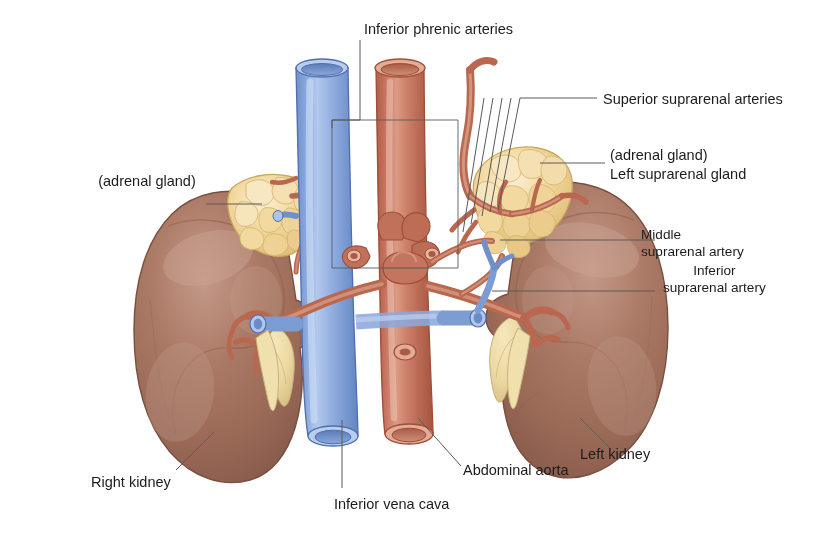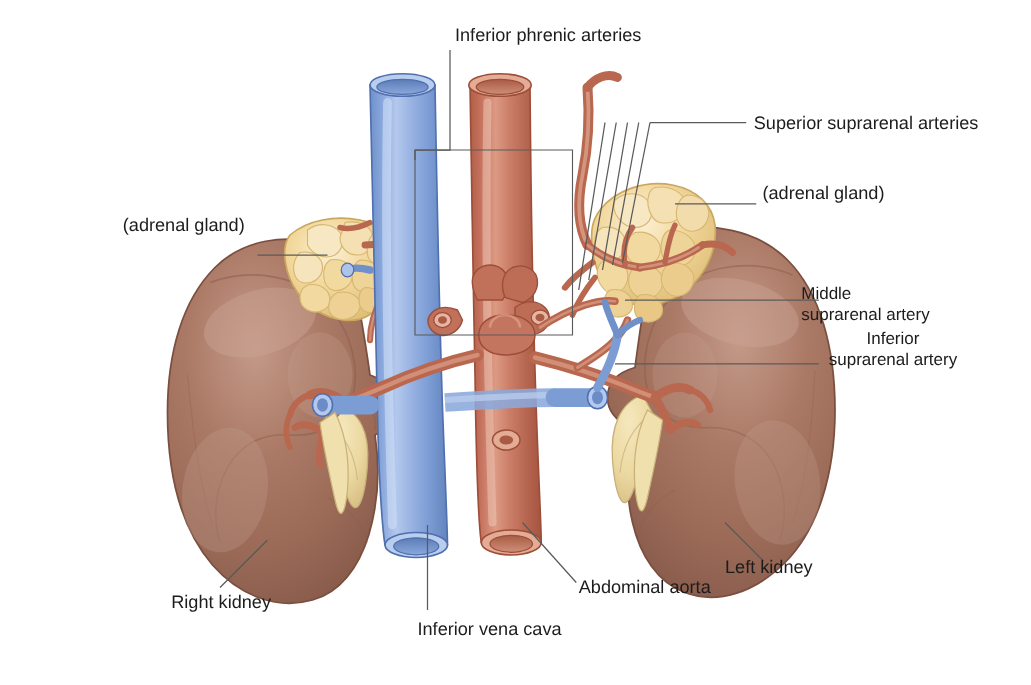--- a/index.html
+++ b/index.html
@@ -313,37 +313,38 @@
 <div class="lbl s15" style="left:603px;top:90px;">
   <div>Superior suprarenal arteries</div>
 </div>
 
 <div class="lbl s15" style="left:364px;top:20px;">
   <div>Inferior phrenic arteries</div>
 </div>
 
 <div class="lbl s15" style="left:610px;top:146px;">
   <div>(adrenal gland)</div>
+  <div>Left suprarenal gland</div>
 </div>
 
 <div class="lbl s14" style="left:641px;top:226px;">
   <div>Middle</div>
   <div>suprarenal artery</div>
 </div>
 
 <div class="lbl s14" style="left:663px;top:262px;text-align:center;">
   <div>Inferior</div>
   <div>suprarenal artery</div>
 </div>
 
 <div class="lbl s15" style="left:88px;top:172px;width:118px;text-align:center;">
   <div>(adrenal gland)</div>
 </div>
 
-<div class="lbl s15" style="left:91px;top:473px;margin-left:46px;">
+<div class="lbl s15" style="left:91px;top:473px;">
   <div>Right kidney</div>
 </div>
 
 <div class="lbl s15" style="left:334px;top:495px;">
   <div>Inferior vena cava</div>
 </div>
 
 <div class="lbl s15" style="left:463px;top:461px;">
   <div>Abdominal aorta</div>
 </div>

